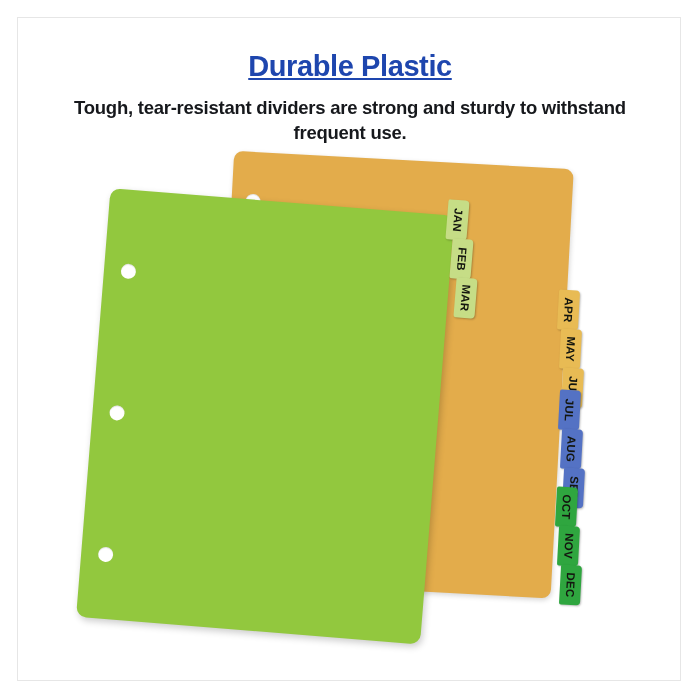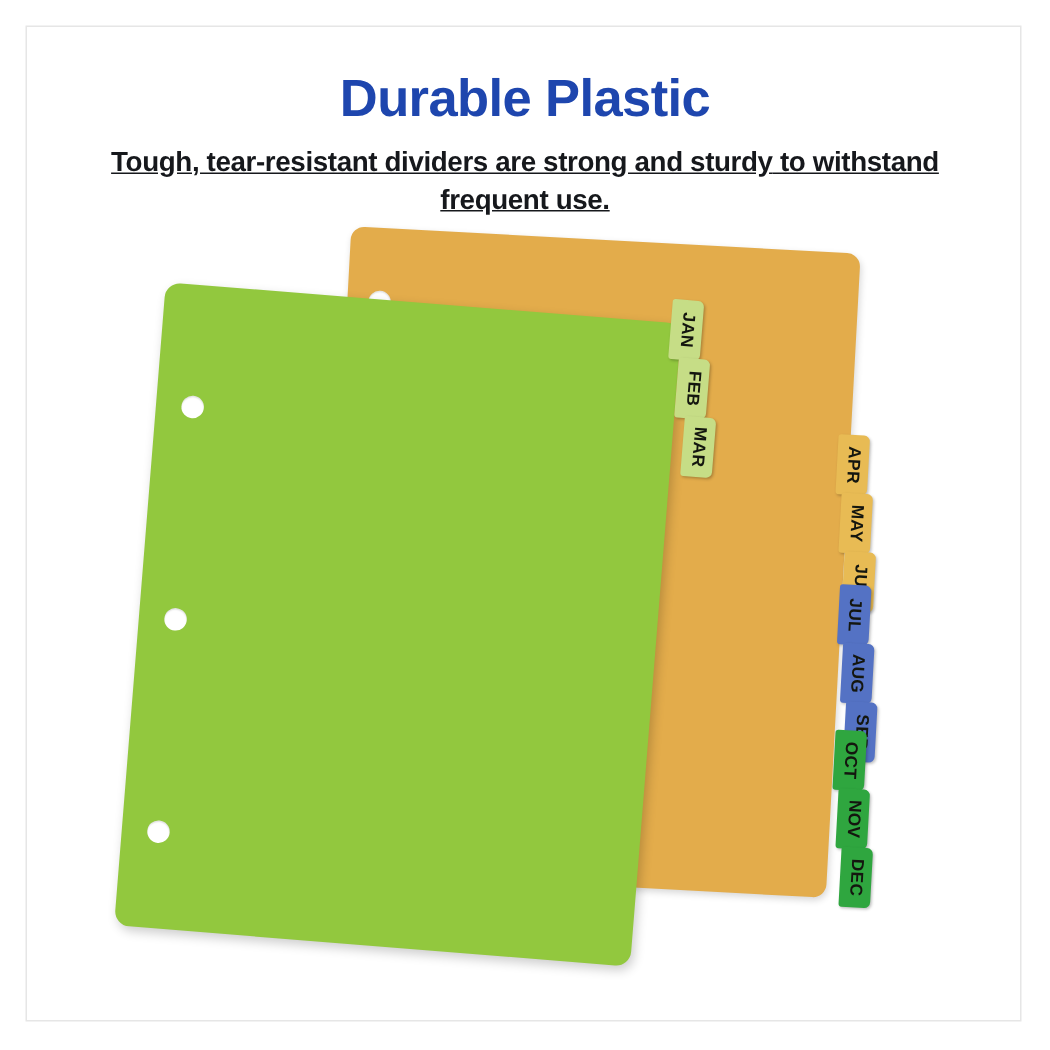--- a/index.html
+++ b/index.html
@@ -28,36 +28,36 @@
 
   
   .headings {
     position: absolute;
     left: 0;
     top: 46px;
     width: 700px;
     text-align: center;
   }
   .title {
-    font-size: 35px;
+    font-size: 29px;
     font-weight: bold;
     color: #1e46ae;
     letter-spacing: -0.4px;
     line-height: 40px;
     margin: 0;
+    text-decoration: underline;
   }
   .subtitle {
     font-size: 18.5px;
     font-weight: bold;
     color: #16181c;
     line-height: 25px;
     margin: 9px auto 0 auto;
     width: 570px;
     letter-spacing: -0.25px;
-    text-decoration: underline;
   }
 
   
   .photo {
     position: absolute;
     left: 0;
     top: 150px;
     width: 700px;
     height: 510px;
   }

